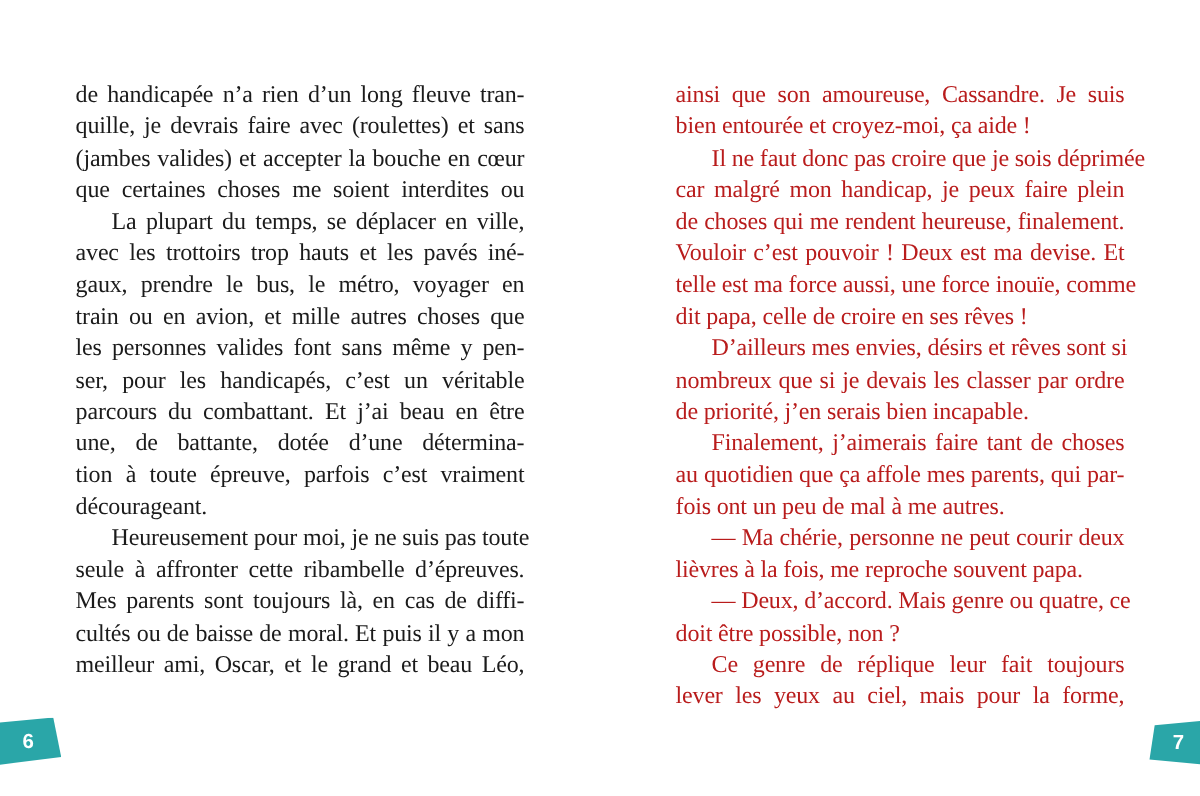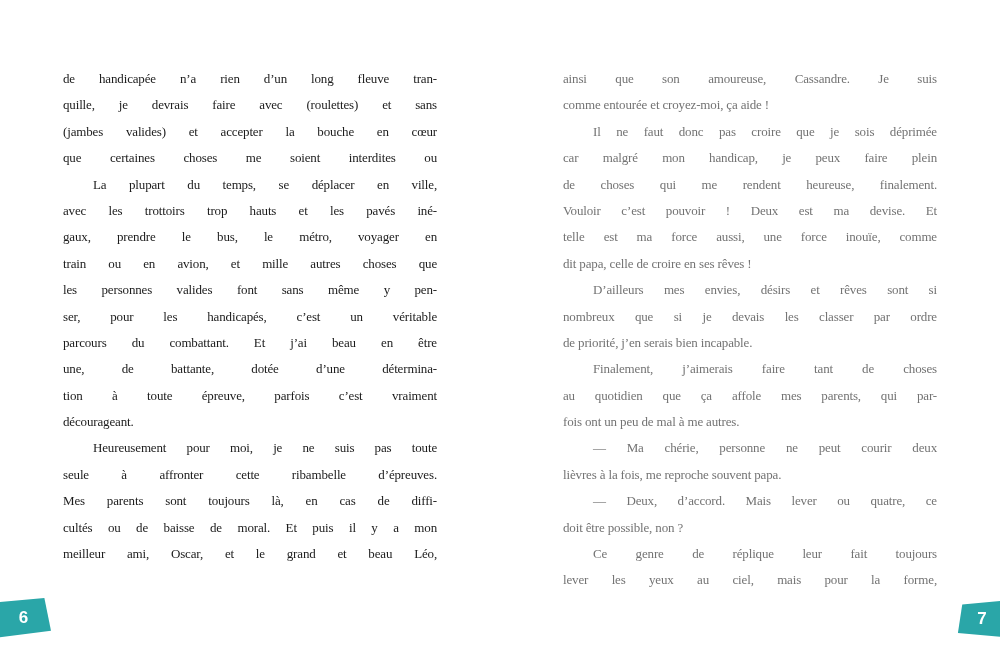--- a/index.html
+++ b/index.html
@@ -16,21 +16,21 @@
   .spread {
     position: absolute;
     inset: 0;
     background: #ffffff;
   }
   .page-col {
     position: absolute;
     top: 66px;
     width: 374px;
     font-family: "Liberation Serif", serif;
-    font-size: 13px;
+    font-size: 20px;
     line-height: 26.4px;
     letter-spacing: -0.15px;
     color: #1b1b1b;
   }
   .page-col.left  { left: 63px; }
   .page-col.right { left: 563px; }
   .line {
     height: 26.4px;
     white-space: nowrap;
     text-align: justify;
@@ -82,38 +82,38 @@
       <div class="line">une, de battante, dotée d’une détermina-</div>
       <div class="line">tion à toute épreuve, parfois c’est vraiment</div>
       <div class="line last">décourageant.</div>
       <div class="line indent">Heureusement pour moi, je ne suis pas toute</div>
       <div class="line">seule à affronter cette ribambelle d’épreuves.</div>
       <div class="line">Mes parents sont toujours là, en cas de diffi-</div>
       <div class="line">cultés ou de baisse de moral. Et puis il y a mon</div>
       <div class="line">meilleur ami, Oscar, et le grand et beau Léo,</div>
     </div>
 
-  <div class="page-col right" style="color: #737373;">
+  <div class="page-col right" style="color: #b91c1c;">
       <div class="line">ainsi que son amoureuse, Cassandre. Je suis</div>
-      <div class="line last">comme entourée et croyez-moi, ça aide !</div>
+      <div class="line last">bien entourée et croyez-moi, ça aide !</div>
       <div class="line indent">Il ne faut donc pas croire que je sois déprimée</div>
       <div class="line">car malgré mon handicap, je peux faire plein</div>
       <div class="line">de choses qui me rendent heureuse, finalement.</div>
       <div class="line">Vouloir c’est pouvoir ! Deux est ma devise. Et</div>
       <div class="line">telle est ma force aussi, une force inouïe, comme</div>
       <div class="line last">dit papa, celle de croire en ses rêves !</div>
       <div class="line indent">D’ailleurs mes envies, désirs et rêves sont si</div>
       <div class="line">nombreux que si je devais les classer par ordre</div>
       <div class="line last">de priorité, j’en serais bien incapable.</div>
       <div class="line indent">Finalement, j’aimerais faire tant de choses</div>
       <div class="line">au quotidien que ça affole mes parents, qui par-</div>
       <div class="line last">fois ont un peu de mal à me autres.</div>
       <div class="line indent">— Ma chérie, personne ne peut courir deux</div>
       <div class="line last">lièvres à la fois, me reproche souvent papa.</div>
-      <div class="line indent">— Deux, d’accord. Mais lever ou quatre, ce</div>
+      <div class="line indent">— Deux, d’accord. Mais genre ou quatre, ce</div>
       <div class="line last">doit être possible, non ?</div>
       <div class="line indent">Ce genre de réplique leur fait toujours</div>
       <div class="line">lever les yeux au ciel, mais pour la forme,</div>
     </div>
 
   <div class="badge badge-left" style="background: rgb(42, 166, 168); color: rgb(255, 255, 255);">
     <span>6</span>
   </div>
 
   <div class="badge badge-right" style="background: rgb(42, 166, 168); color: rgb(255, 255, 255);">

